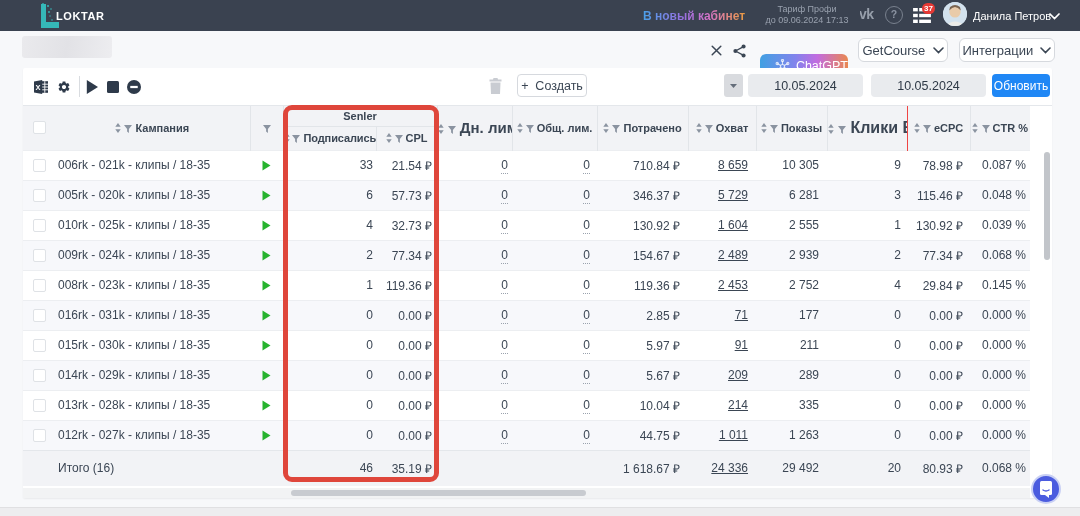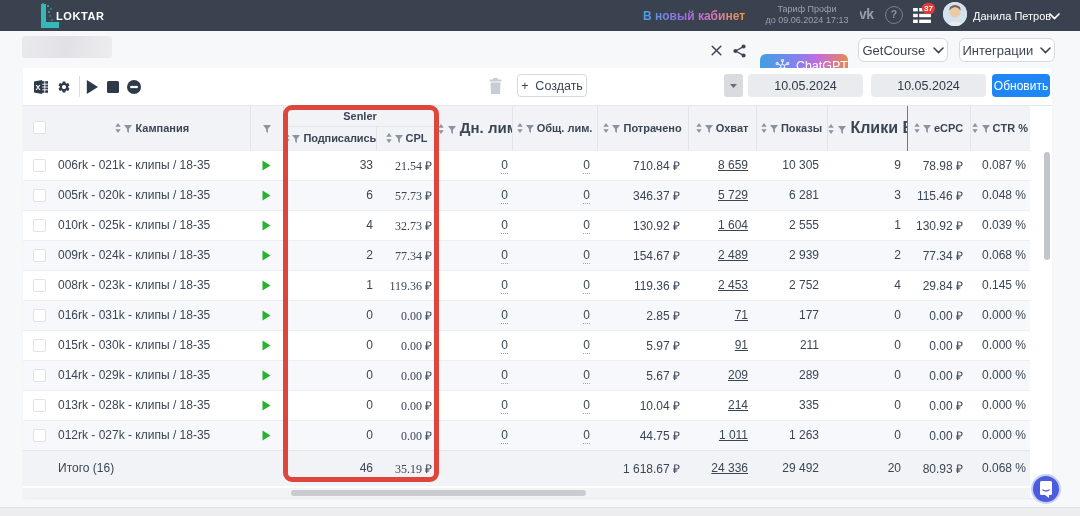--- a/index.html
+++ b/index.html
@@ -43,21 +43,21 @@
 
 #tbl { position:absolute; left:0; top:38px; width:1007px; }
 table { border-collapse:collapse; table-layout:fixed; width:1007px; font-size:12px; color:#3b4654; }
 th,td { padding:0; overflow:hidden; white-space:nowrap; }
 thead .h2 th { border-left:1px solid #e2e5e9; font-weight:bold; font-size:11px; letter-spacing:-0.1px; }
 thead th { background:#f2f3f6; }
 tbody td { border-top:1px solid #eceef1; height:30px; }
 tbody tr.alt td { background:#f7f8fb; }
 tbody tr.total td { background:#f2f3f6; height:36px; border-top:1px solid #e4e7eb; }
 .num { text-align:right; padding-right:10px; }
-td.c3 { padding-right:3px; } td.c4 { padding-right:5px;font-family:Liberation Serif, serif; }
+td.c3 { padding-right:3px; } td.c4 { padding-right:5px; }
 td.c5 { padding-right:4px; } td.c6 { padding-right:7px; }
 td.c7 { padding-right:8px; } td.c8 { padding-right:8px;text-decoration:underline; }
 td.c9 { padding-right:8px; } td.c10 { padding-right:6px; }
 td.c11 { padding-right:7px; } td.c12 { padding-right:4px; }
 .dotted { border-bottom:1px dotted #9aa2ad; padding-bottom:1px; }
 
 #hscroll { position:absolute; left:0px; top:420px; width:1007px; height:10px; background:#f2f3f4; }
 #hthumb { position:absolute; left:268px; top:2px; width:295px; height:6px; background:#c8cbd0; border-radius:3px; }
 #vscroll { position:absolute; left:1021px; top:84px; width:6px; height:108px; background:#c2c5ca; border-radius:3px; }
 

